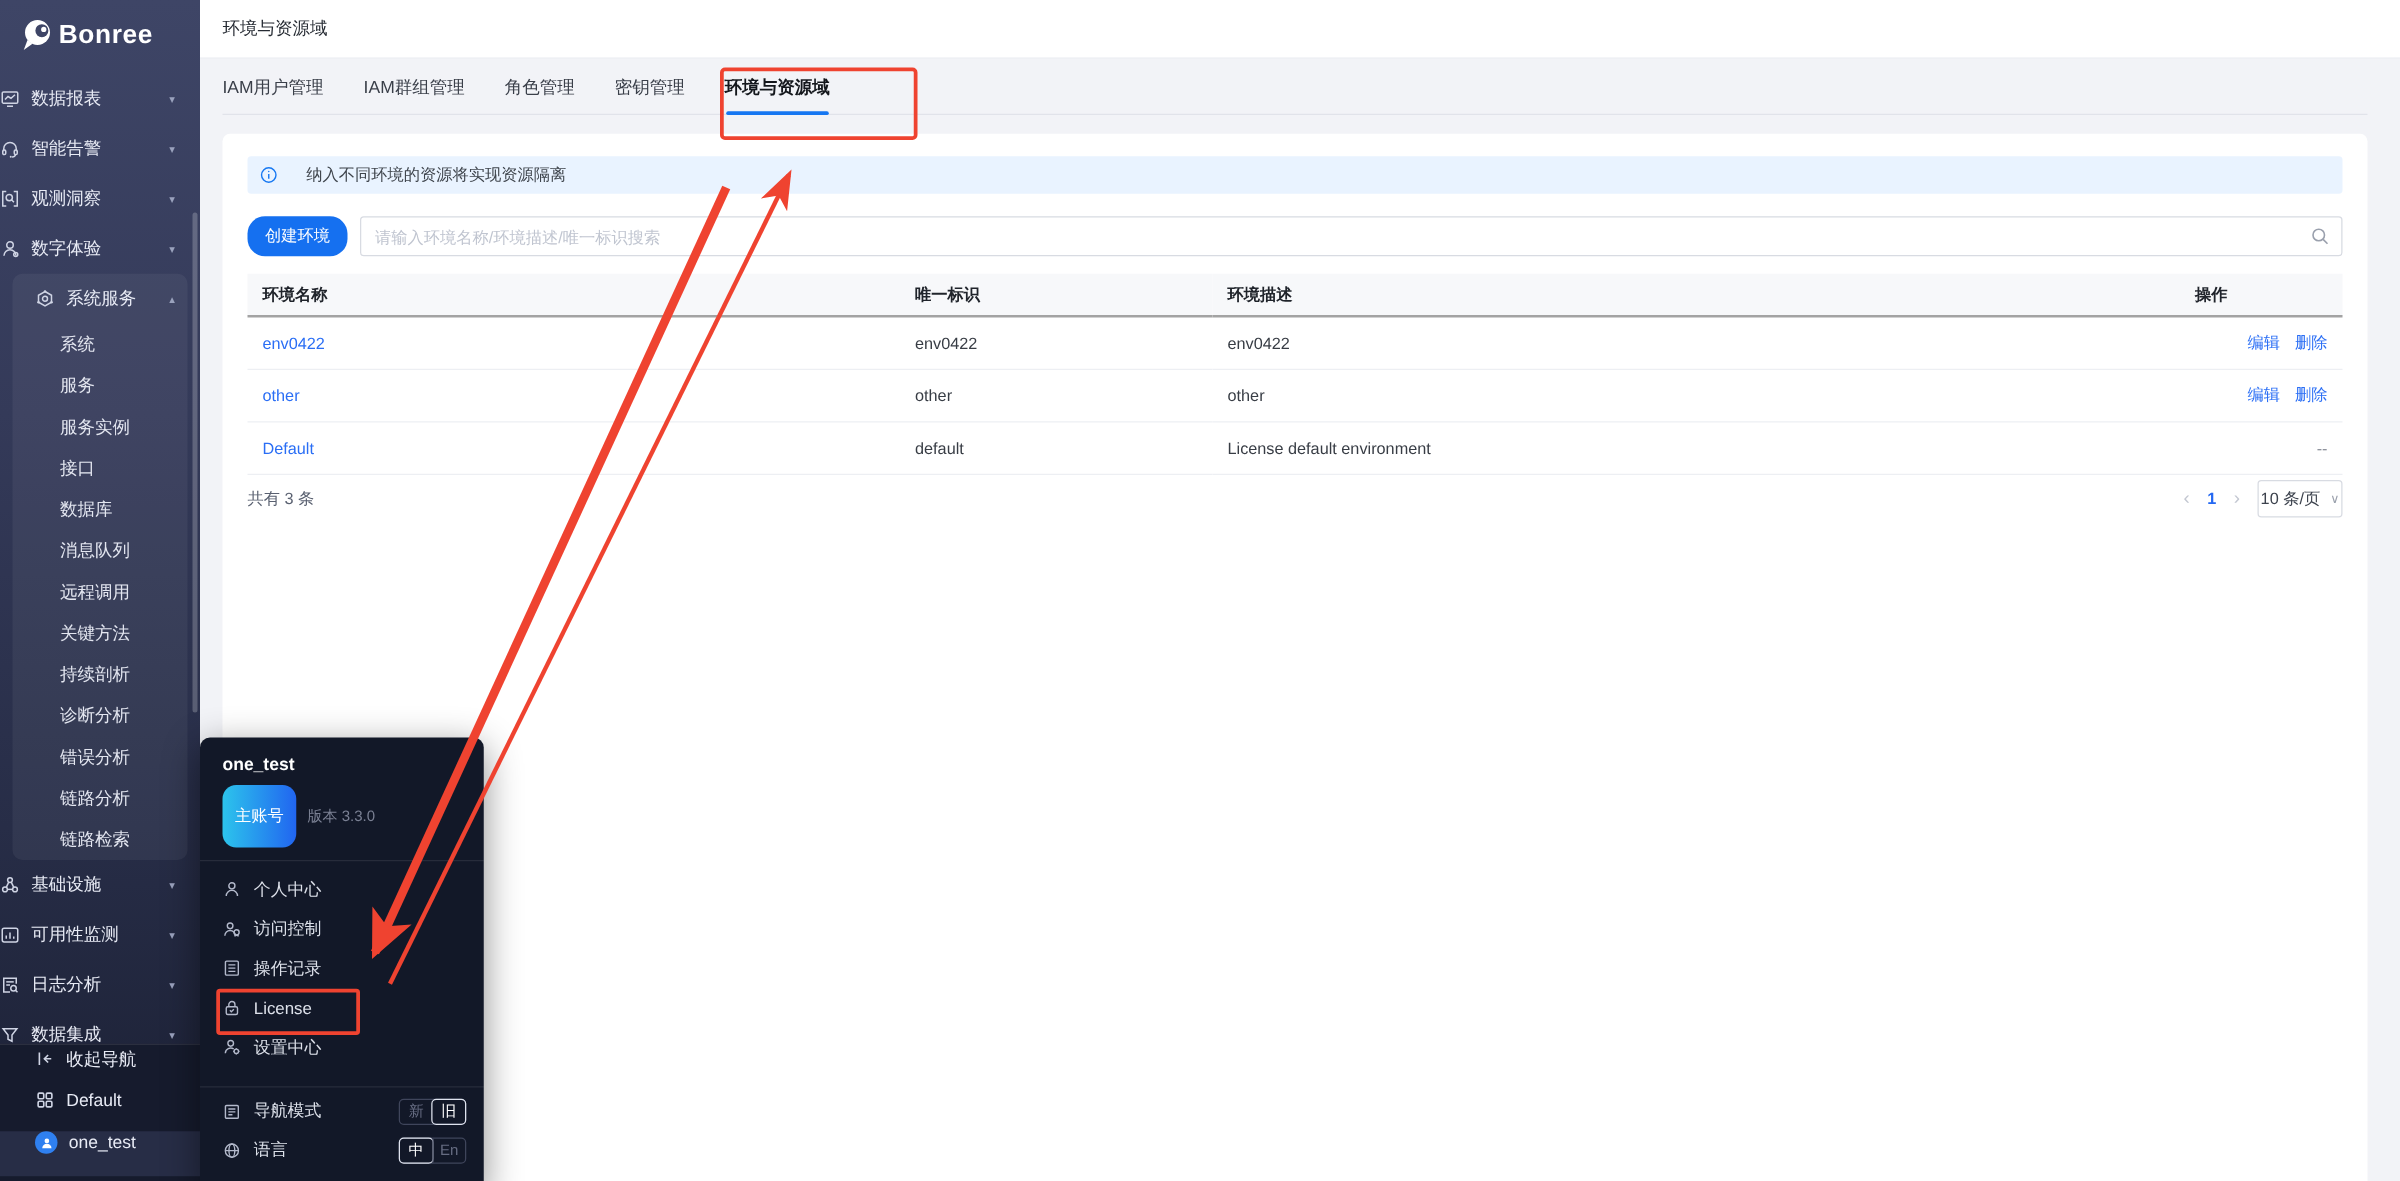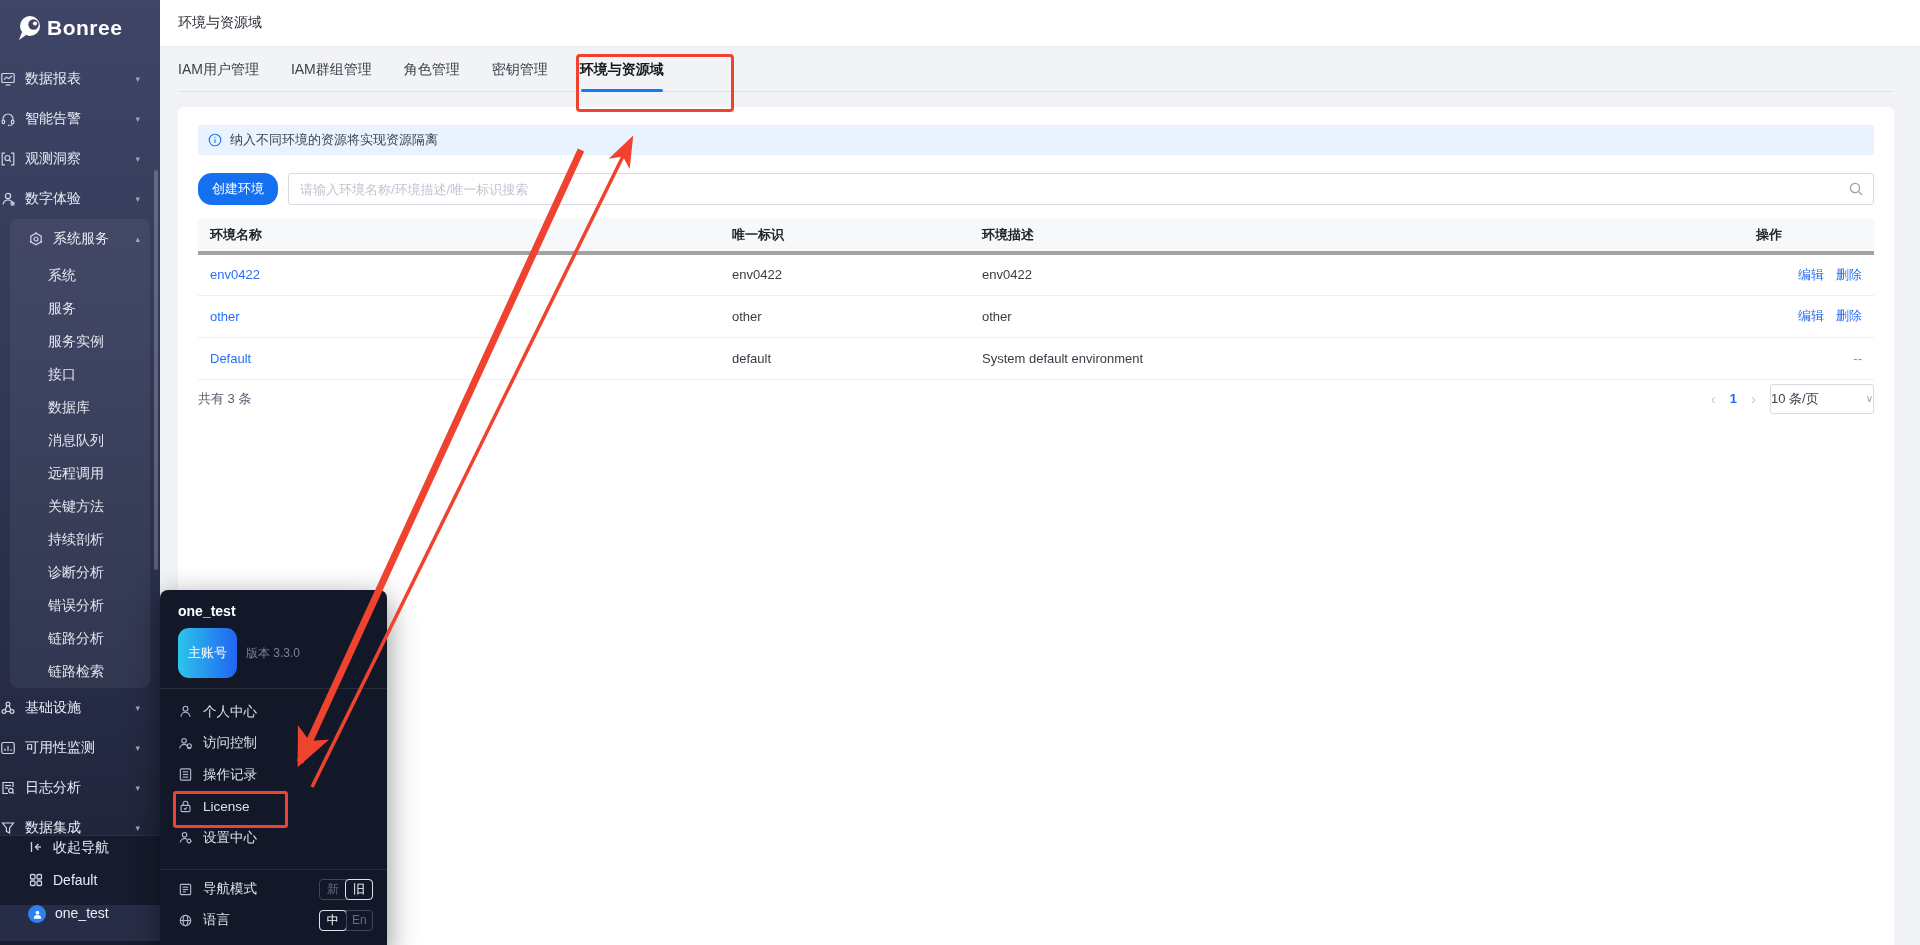--- a/index.html
+++ b/index.html
@@ -37,46 +37,46 @@
   
   .page { position:absolute; left:160px; top:48px; right:0; bottom:0; }
   .tabs { position:absolute; left:0; top:0; right:0; height:44px; display:flex; gap:32px; padding-left:18px; }
   .tabs::after { content:''; position:absolute; left:18px; right:26px; bottom:0; height:1px; background:#e1e3ea; }
   .tab { position:relative; display:flex; align-items:center; height:100%; font-size:14px; color:#3a3f49; cursor:pointer; }
   .tab.active { color:#14171c; font-weight:700; }
   .tab.active::after { content:''; position:absolute; left:1px; right:1px; bottom:0; height:3px; background:#1677f2; border-radius:2px; z-index:2; }
 
   .card { position:absolute; left:18px; right:26px; top:59px; bottom:-8px; background:#fff; border-radius:6px; }
   .banner { margin:18px 20px 0; height:30px; background:#e9f3ff; border-radius:3px;
-    display:flex; align-items:center; gap:8px; padding-left:10px; font-size:13px; color:#3f454d; }
+    display:flex; align-items:center; gap:23px; padding-left:10px; font-size:13px; color:#3f454d; }
   .toolbar { margin:18px 20px 0; display:flex; gap:10px; }
   .btn-primary { height:32px; padding:0 14px; background:#1570f0; color:#fff; font-size:13px;
     border:none; border-radius:14px; display:flex; align-items:center; cursor:pointer; }
   .search-wrap { flex:1; height:32px; position:relative; }
   .search-wrap input { width:100%; height:100%; border:1px solid #d8dbe2; border-radius:3px;
     padding:0 34px 0 11px; font-size:13px; color:#333; outline:none; font-family:"Liberation Sans",sans-serif; }
   .search-wrap input::placeholder { color:#c0c5d0; }
   .mag { position:absolute; right:10px; top:8px; }
 
   table.env { margin:14px 20px 0; width:calc(100% - 40px); border-collapse:collapse; font-size:13px; }
   table.env th { background:#f7f8fa; height:34px; text-align:left; padding:0 12px; color:#20242b; font-weight:700;
-    border-bottom:4px solid #a3a3a3; }
+    border-bottom:2px solid #a3a3a3; }
   table.env td { height:42px; border-bottom:1px solid #edeff3; padding:0 12px; color:#383d45; }
   th.ops, td.ops { text-align:right; }
   .lnk { color:#2a6ef5; cursor:pointer; text-decoration:none; }
   td.ops .lnk + .lnk { margin-left:12px; }
   .dash { color:#8a8f99; }
 
   .t-footer { margin:4px 20px 0; display:flex; justify-content:space-between; align-items:center;
     font-size:13px; color:#596070; }
   .pager { display:flex; align-items:center; gap:14px; }
   .pg-arrow { color:#c3c7d1; font-size:15px; cursor:pointer; }
   .pg-cur { color:#2468f2; font-weight:700; cursor:pointer; }
-  .sizer { width:104px; height:30px; border:1px solid #d8dbe2; border-radius:3px; display:flex;
-    align-items:center; justify-content:space-between; gap:8px; color:#3c424d; cursor:pointer; }
+  .sizer { width:68px; height:30px; border:1px solid #d8dbe2; border-radius:3px; display:flex;
+    align-items:center; justify-content:center; gap:8px; color:#3c424d; cursor:pointer; }
   .sizer .chev { color:#9aa0ac; font-size:10px; }
 
   
   .user-popup { position:absolute; left:160px; top:590px; width:227px; height:362px; background:#121828;
     border-radius:8px 8px 0 0; box-shadow:0 8px 30px rgba(0,0,0,.45); z-index:20; color:#dde1ea; }
   .pu-name { padding:13px 18px 0; font-size:14px; font-weight:700; color:#fff; }
   .pu-meta { margin:9px 18px 0; display:flex; align-items:center; gap:9px; }
   .badge { background:linear-gradient(90deg,#2cc4ec,#2165f0); border-radius:11px; padding:16px 10px;
     font-size:13px; color:#fff; }
   .ver { color:#7b8194; font-size:12px; }
@@ -386,21 +386,21 @@
             <td><a class="lnk">other</a></td>
             <td>other</td>
             <td>other</td>
             <td class="ops">
               <a class="lnk">编辑</a><a class="lnk">删除</a>
             </td>
           </tr>
           <tr>
             <td><a class="lnk">Default</a></td>
             <td>default</td>
-            <td>System default environment</td>
+            <td>License default environment</td>
             <td class="ops"><span class="dash">--</span></td>
           </tr>
         </tbody>
       </table>
 
       <div class="t-footer">
         <span>共有 3 条</span>
         <div class="pager">
           <span class="pg-arrow">‹</span>
           <span class="pg-cur">1</span>

